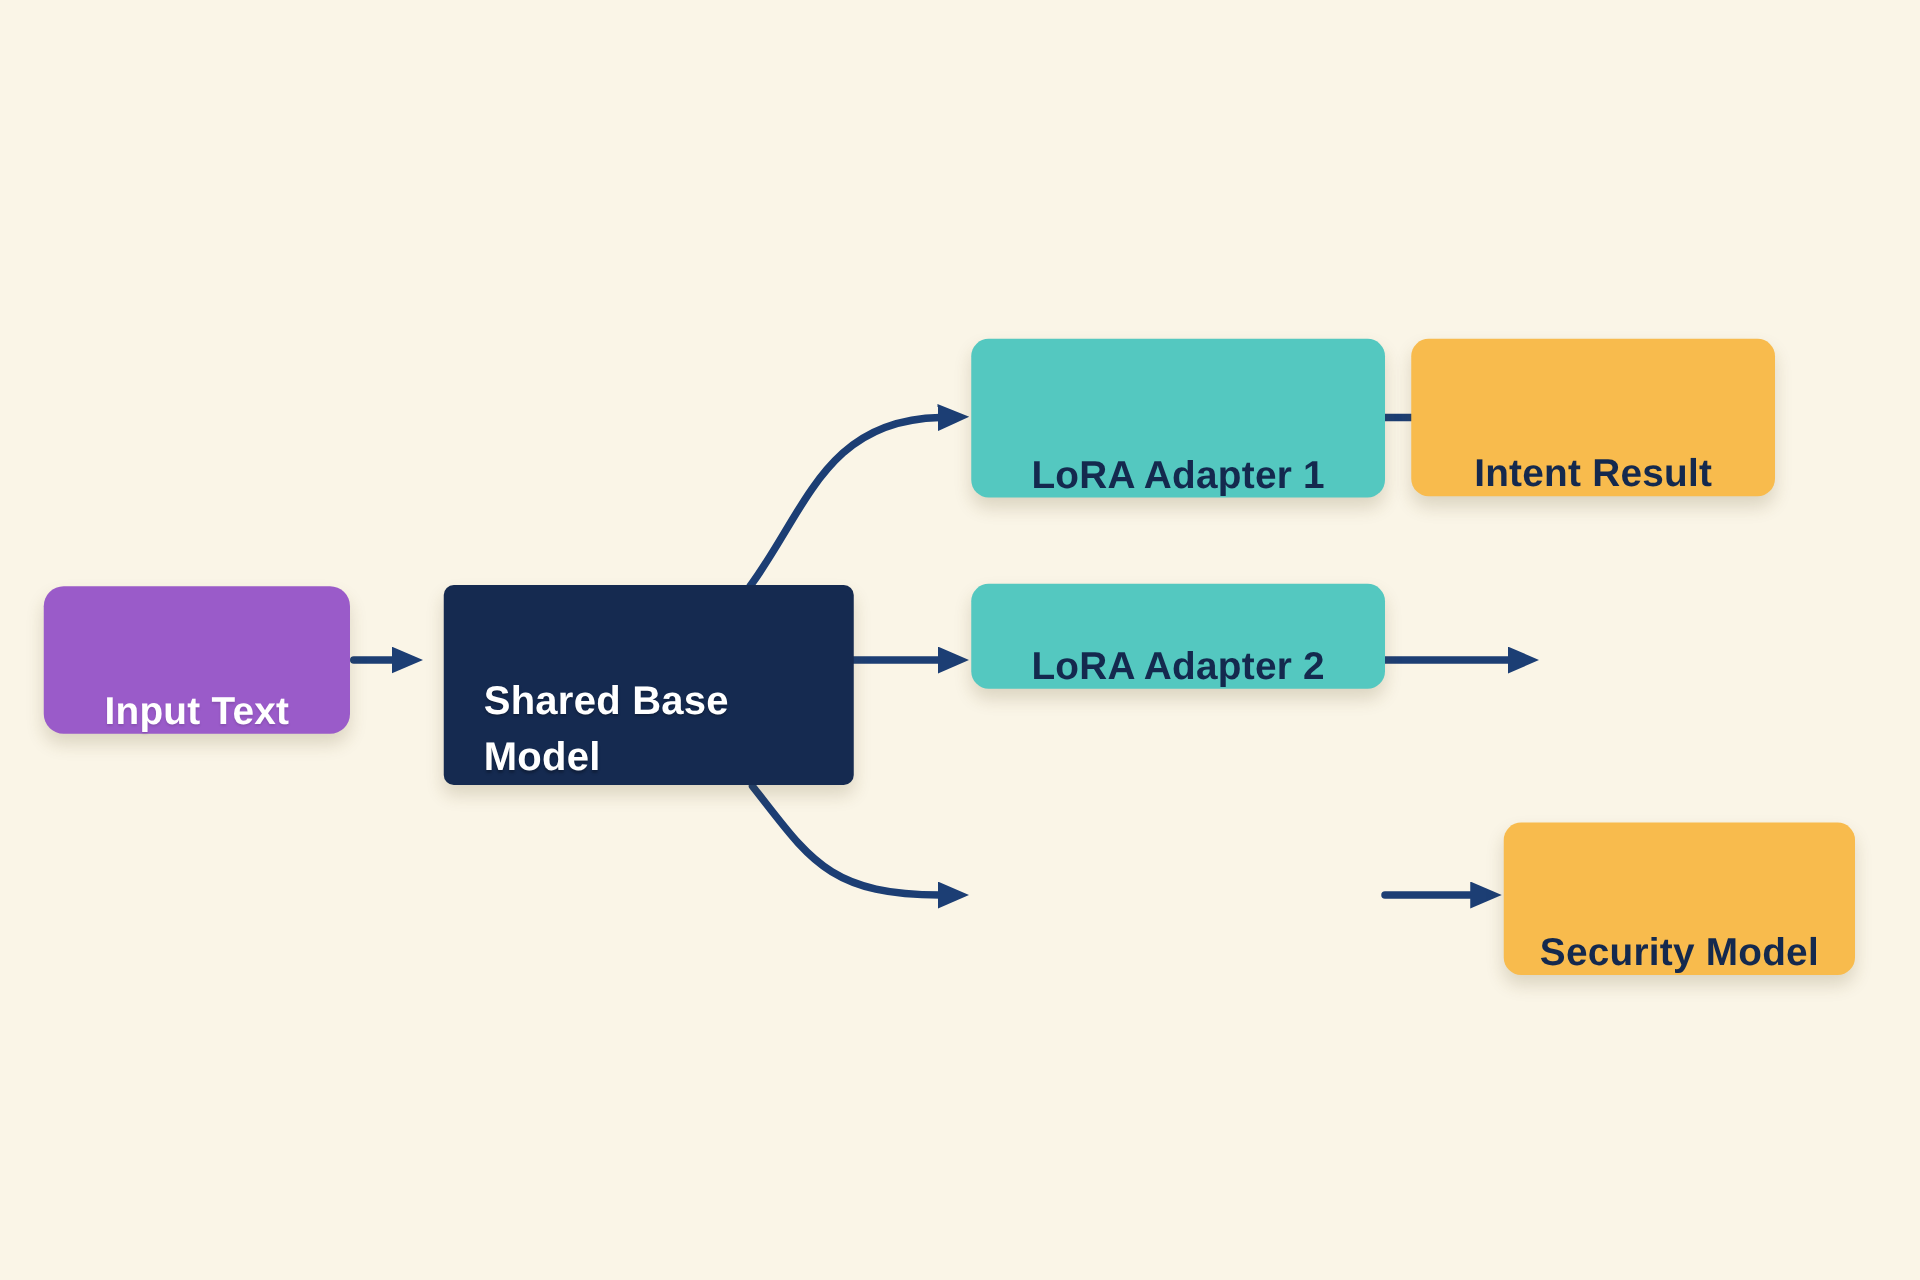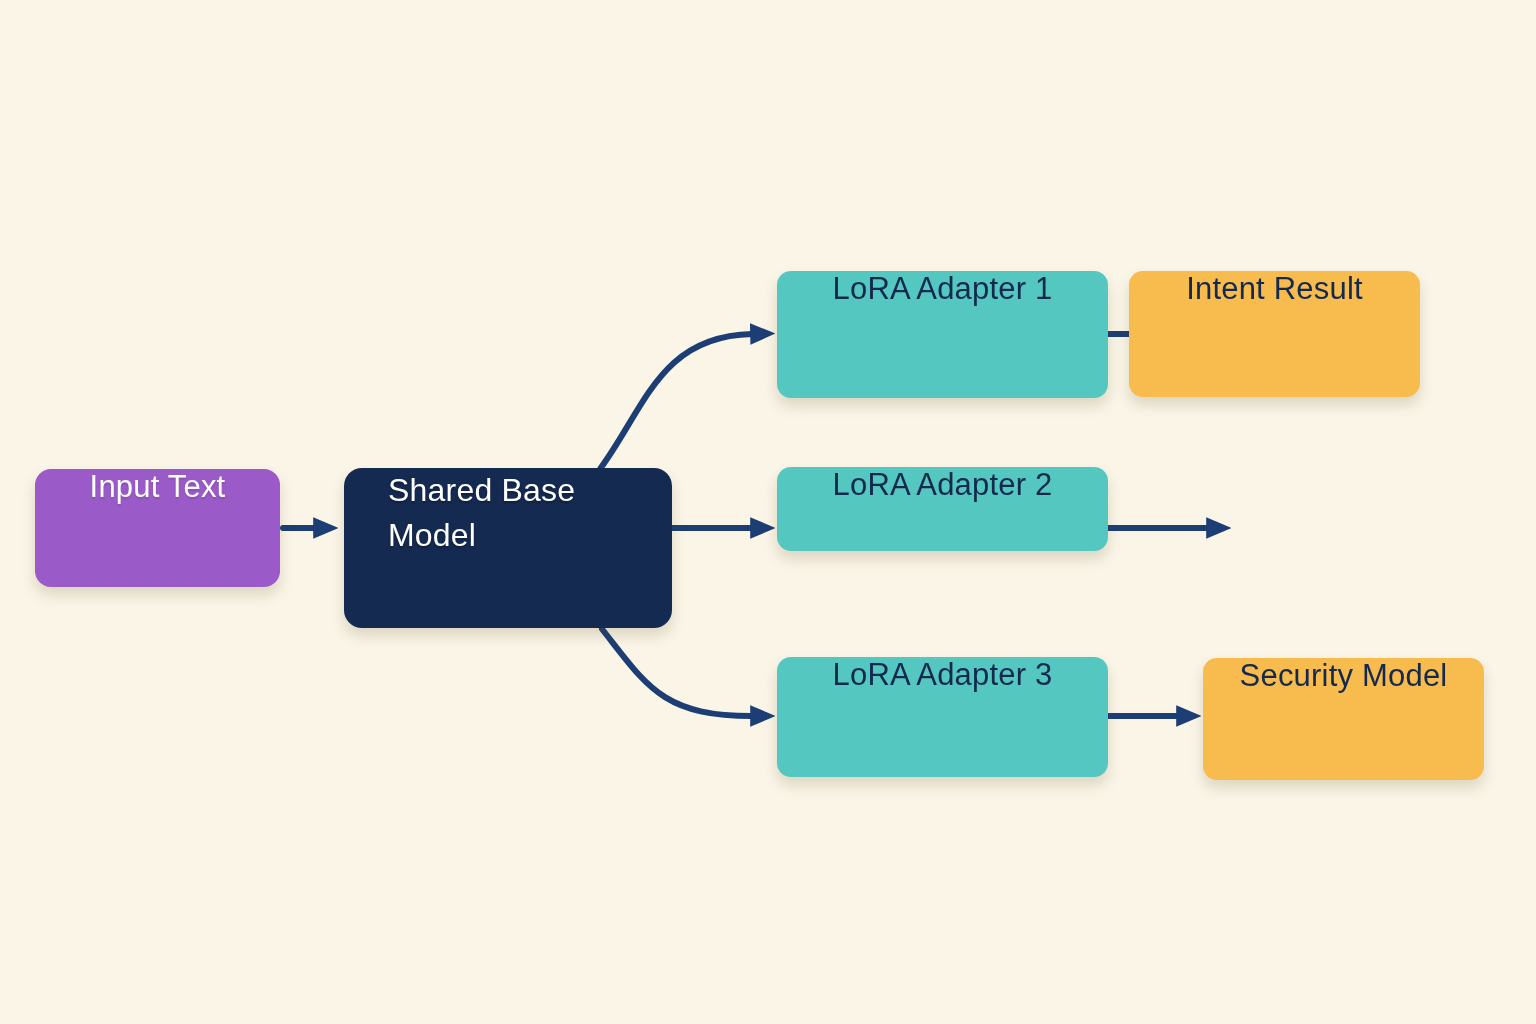--- a/index.html
+++ b/index.html
@@ -31,45 +31,45 @@
     position: absolute;
     left: 0;
     top: 0;
     width: 1536px;
     height: 1024px;
     pointer-events: none;
   }
   .node {
     position: absolute;
     display: flex;
-    align-items: flex-start;
+    align-items: flex-end;
     justify-content: center;
     text-align: center;
     box-sizing: border-box;
     border-radius: 14px;
-    font-weight: 400;
+    font-weight: 700;
     font-size: 31px;
     letter-spacing: 0.2px;
     box-shadow: 0 8px 14px rgba(90, 70, 30, 0.18);
   }
   .node-input {
     left: 35px; top: 469px; width: 245px; height: 118px;
     background: var(--input-node);
     color: var(--text-light);
     text-shadow: 0 2px 2px rgba(0,0,0,0.12);
     border-radius: 16px;
   }
   .node-base {
-    left: 344px; top: 468px; width: 328px; height: 160px;
+    left: 355px; top: 468px; width: 328px; height: 160px;
     background: var(--base-node);
     color: var(--text-light);
-    border-radius: 18px;
+    border-radius: 8px;
     justify-content: flex-start;
     text-align: left;
-    padding: 0 36px 0 44px;
+    padding: 0 36px 0 32px;
     font-size: 32px;
     line-height: 1.4;
     text-shadow: 0 2px 2px rgba(0,0,0,0.25);
   }
   .node-adapter {
     background: var(--adapter-node);
     color: var(--text-dark);
     width: 331px;
   }
   .node-adapter1 { left: 777px; top: 271px; height: 127px; }
@@ -118,23 +118,20 @@
   </div>
 
   <div class="node node-adapter node-adapter1">
     <span>LoRA Adapter 1</span>
   </div>
 
   <div class="node node-adapter node-adapter2">
     <span>LoRA Adapter 2</span>
   </div>
 
-  <div class="node node-adapter node-adapter3">
-    <span>LoRA Adapter 3</span>
-  </div>
 
   <div class="node node-result node-result1">
     <span>Intent Result</span>
   </div>
 
 
   <div class="node node-result node-result3">
     <span>Security Model</span>
   </div>
 

